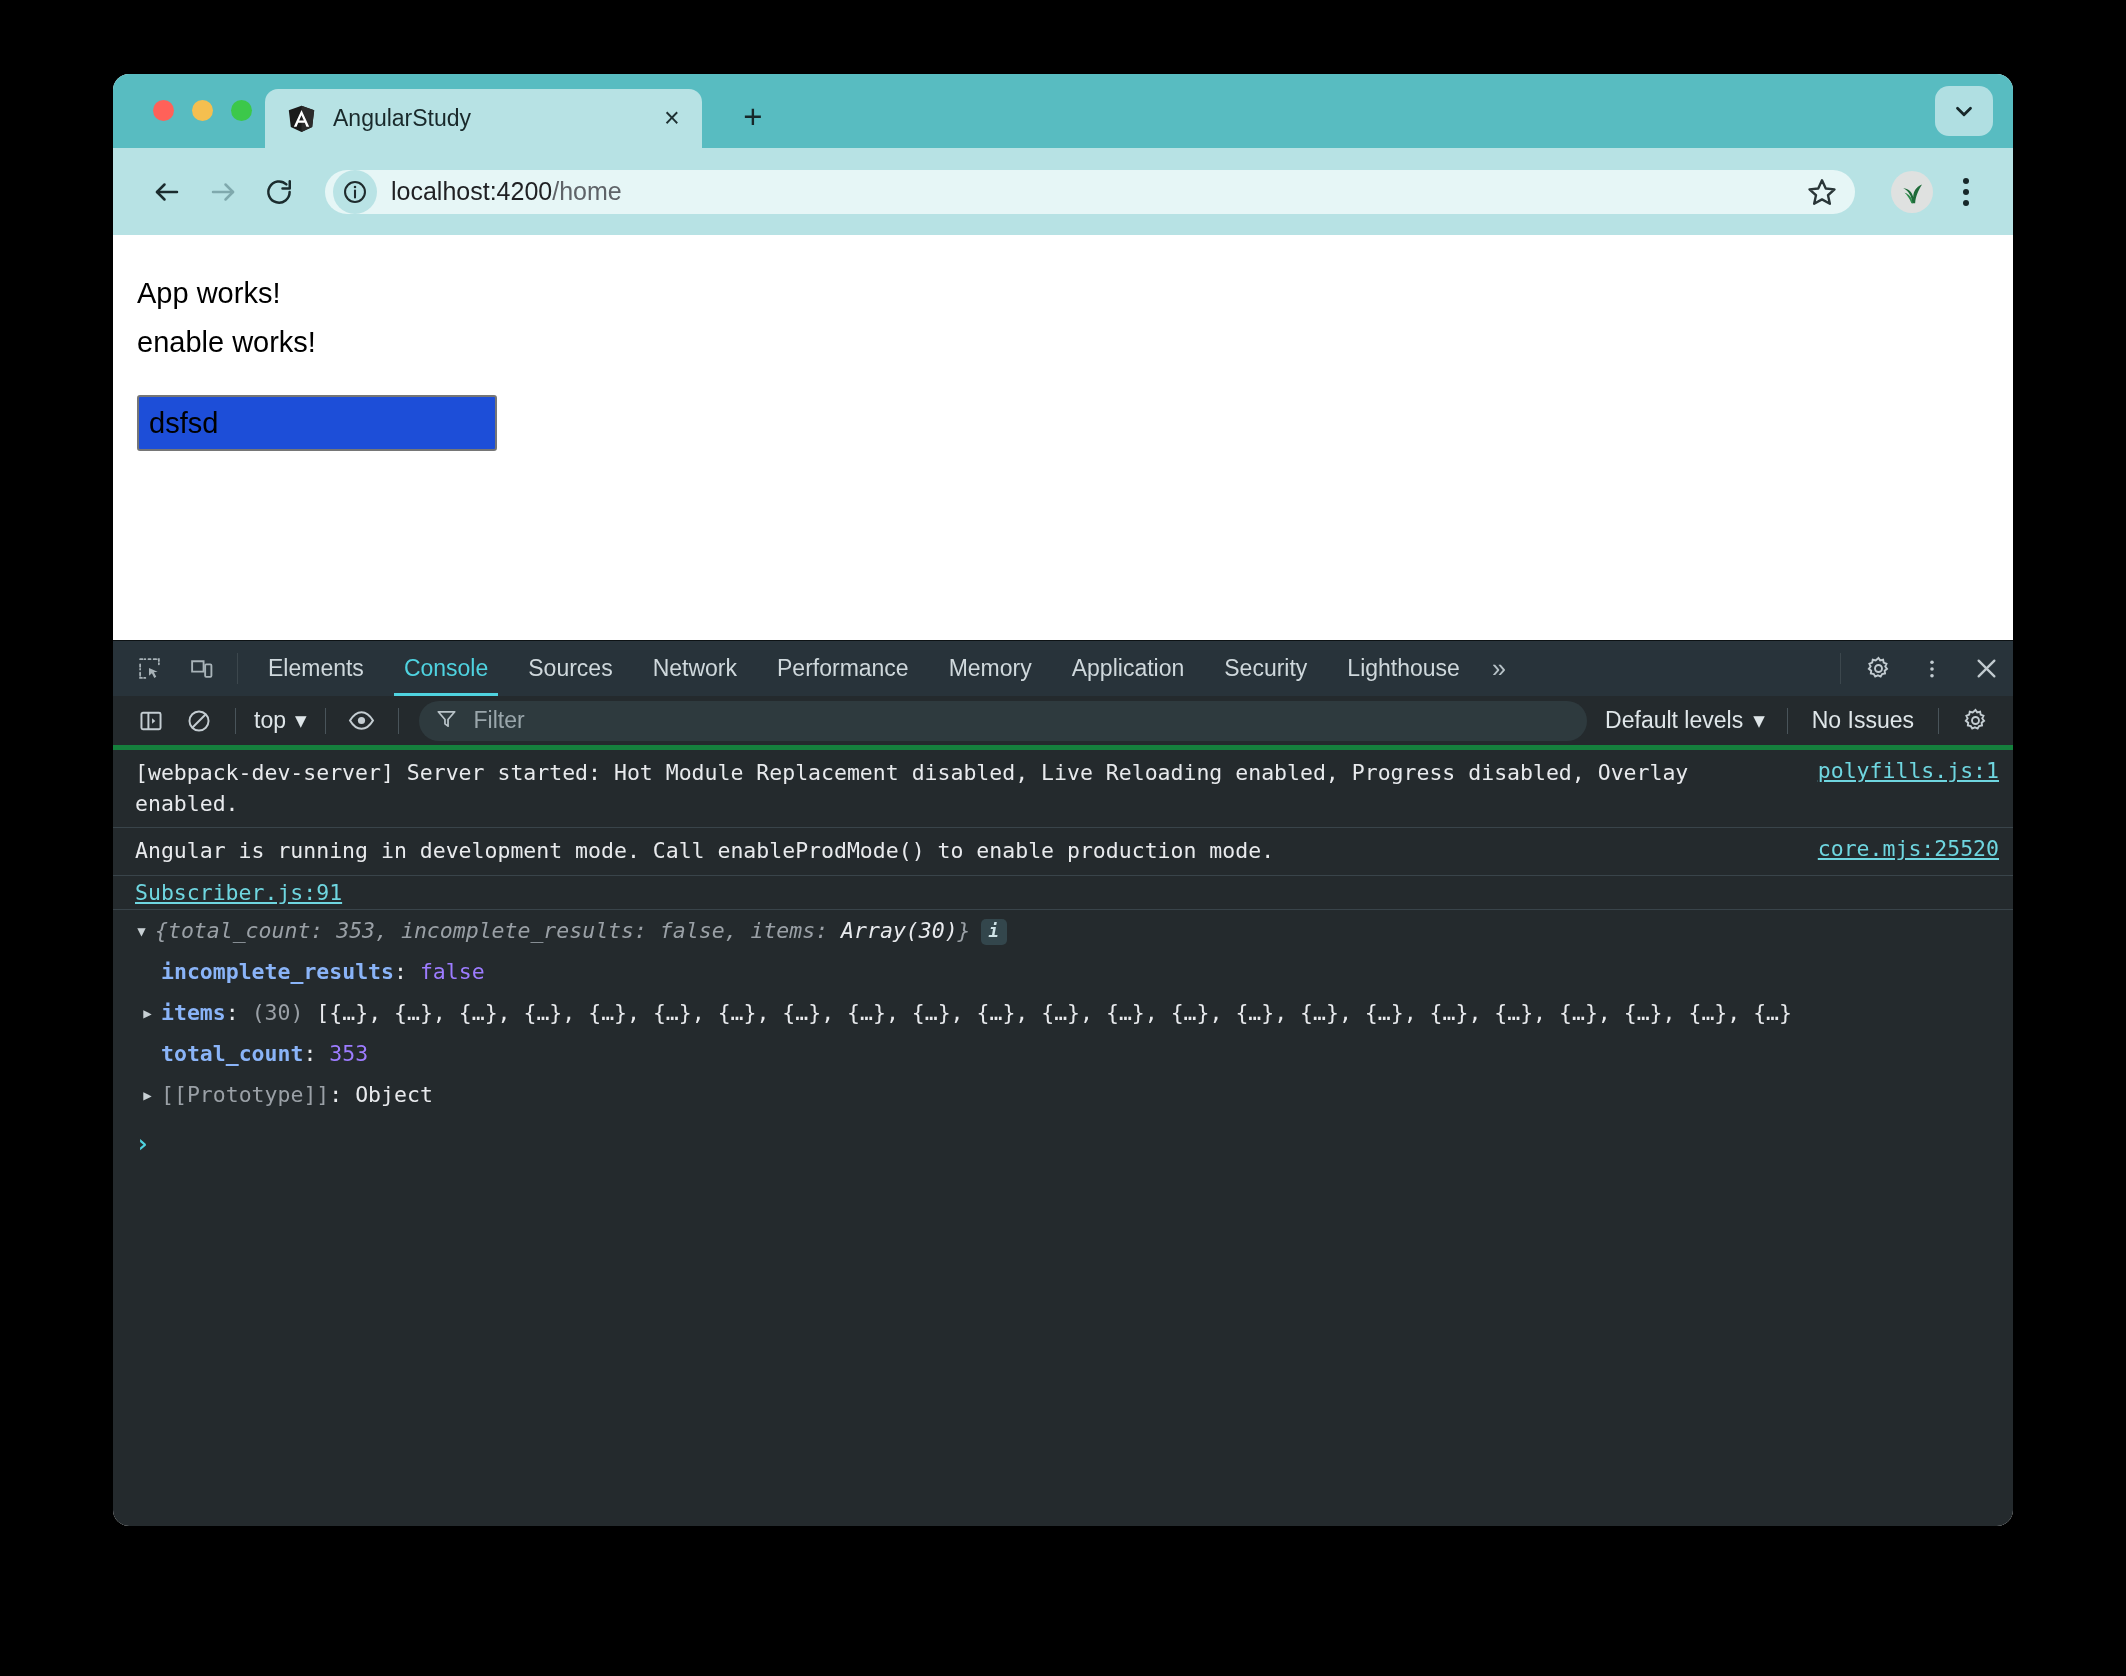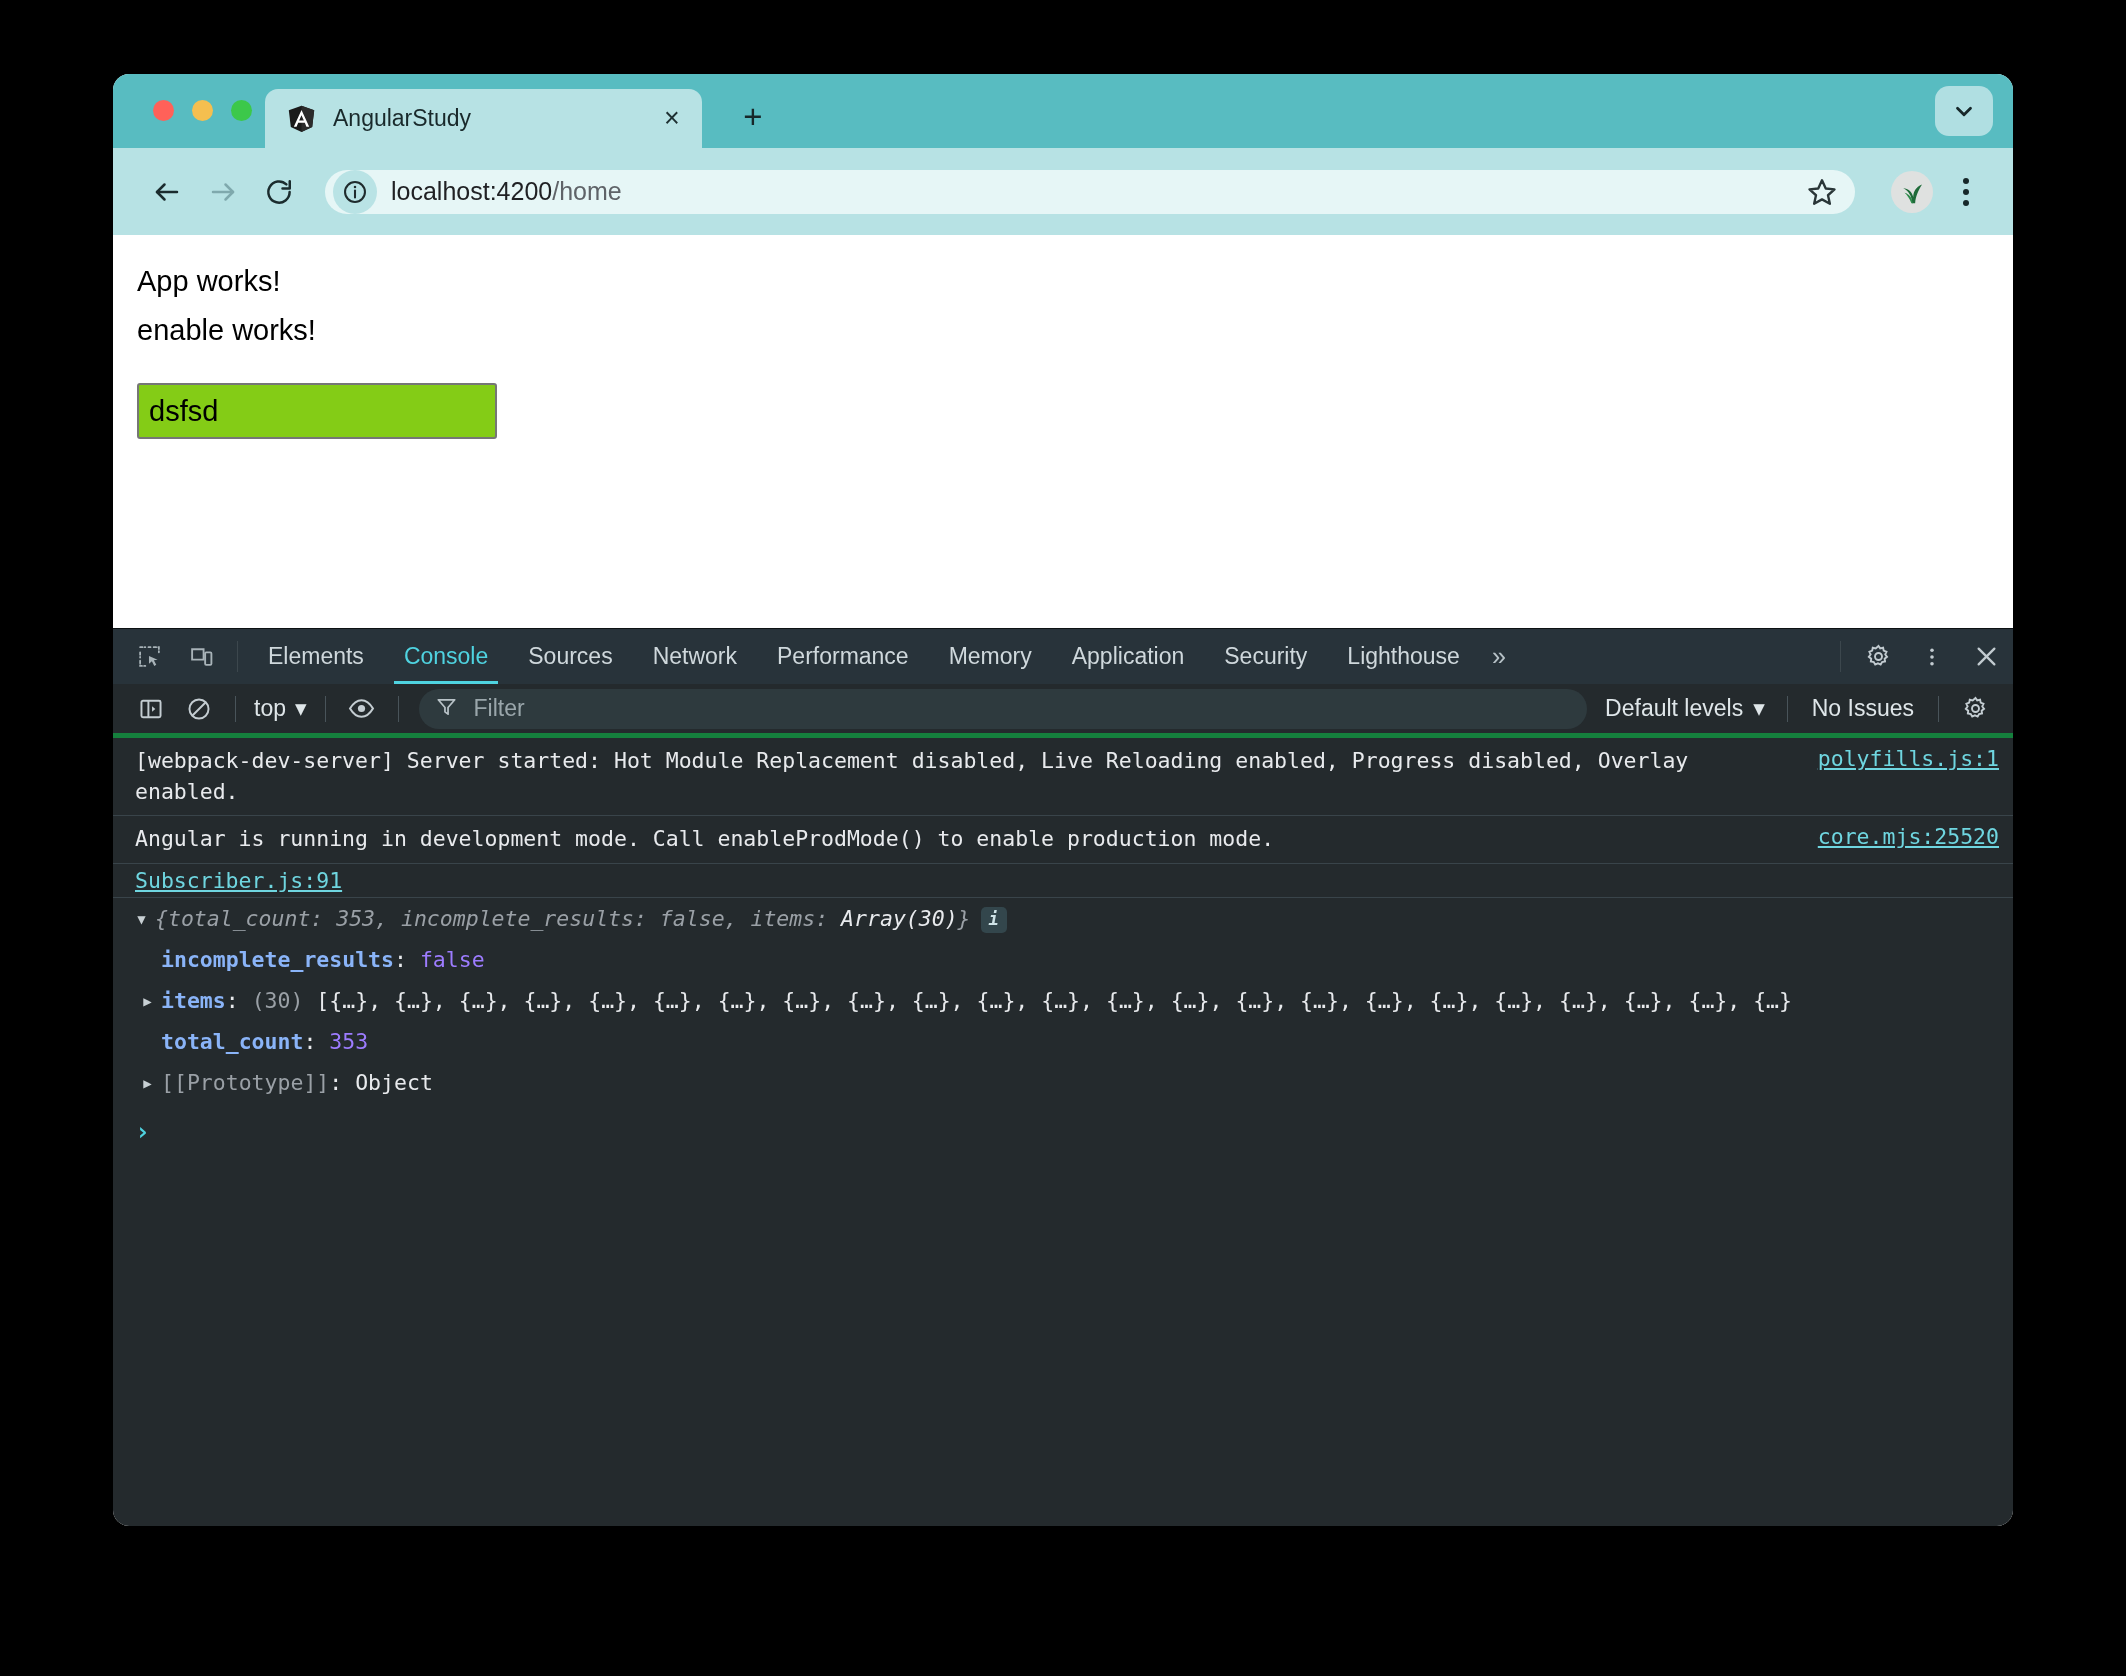--- a/index.html
+++ b/index.html
@@ -218,41 +218,42 @@
   }
 
   
   #page-viewport {
     flex: 0 0 auto;
     height: 393px;
     background: #ffffff;
     padding: 22px 0 0 0;
     box-sizing: border-box;
     overflow: hidden;
+    margin-top: 12px;
   }
   .page-line {
     font-size: 29px;
     color: #000000;
     margin: 0 0 0 24px;
     padding: 6px 0;
     line-height: 1.28;
   }
   #search-input {
     display: block;
     margin: 28px 0 0 24px;
     width: 360px;
     height: 56px;
     font-size: 29px;
     font-family: "Liberation Sans", sans-serif;
     color: #000000;
     padding: 2px 10px;
     box-sizing: border-box;
     border: 2px solid #767676;
     border-radius: 3px;
-    background: #84cc16;
+    background: #1d4ed8;
     outline: none;
   }
 
   
   #devtools {
     flex: 1 1 auto;
     background: #242a2d;
     display: flex;
     flex-direction: column;
     min-height: 0;

